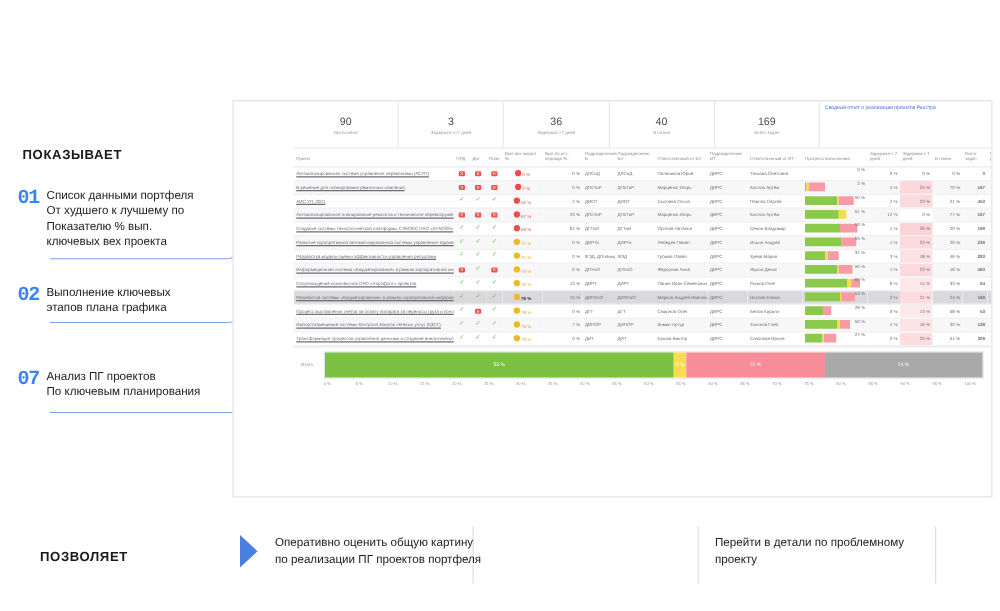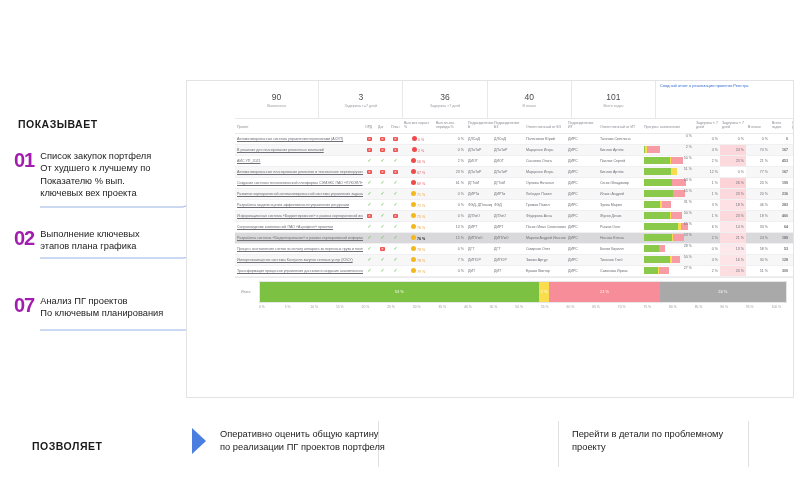--- a/index.html
+++ b/index.html
@@ -21,22 +21,22 @@
   }
 
   
   .rail-head {
     position: absolute; left: 18px; top: 118px;
     font-size: 10.5px; font-weight: bold; color: #1a1a1a;
     letter-spacing: 0.5px;
   }
   .ann { position: absolute; display: flex; gap: 6px; align-items: flex-start; }
   .ann-num {
-    font-size: 20px; font-weight: bold; color: #a21caf;
-    line-height: 1; letter-spacing: -1px; font-family: Liberation Sans, sans-serif;
+    font-size: 16px; font-weight: bold; color: #3b82f6;
+    line-height: 1; letter-spacing: -1px; font-family: Liberation Mono, monospace;
   }
   .ann-txt { font-size: 9.3px; line-height: 1.32; color: #222; }
   #ann1 { left: 14px; top: 150px; width: 170px; }
   #ann2 { left: 14px; top: 228px; width: 170px; }
   #ann3 { left: 14px; top: 295px; width: 170px; }
 
   .rail-allow {
     position: absolute; left: 32px; top: 440px;
     font-size: 10.5px; font-weight: bold; color: #1a1a1a; letter-spacing: 0.5px;
   }
@@ -133,21 +133,21 @@
 <body>
 
 <div id="page">
 
 
   <div class="rail-head">ПОКАЗЫВАЕТ</div>
 
   <div class="ann" id="ann1">
     <span class="ann-num">01</span>
     <span class="ann-txt">
-      <span>Список закупок портфеля</span><br>
+      <span>Список данными портфеля</span><br>
       <span>От худшего к лучшему по</span><br>
       <span>Показателю % вып.</span><br>
       <span>ключевых вех проекта</span>
     </span>
   </div>
 
   <div class="ann" id="ann2">
     <span class="ann-num">02</span>
     <span class="ann-txt">
       <span>Выполнение ключевых</span><br>
@@ -188,21 +188,21 @@
       </div>
       <div class="kpi">
         <div class="kpi-val">36</div>
         <div class="kpi-lab">Задержка &gt;7 дней</div>
       </div>
       <div class="kpi">
         <div class="kpi-val">40</div>
         <div class="kpi-lab">В плане</div>
       </div>
       <div class="kpi">
-        <div class="kpi-val">101</div>
+        <div class="kpi-val">169</div>
         <div class="kpi-lab">Всего задач</div>
       </div>
       <div class="kpi kpi-note">
         <div class="kpi-note-txt">Сводный отчет о реализации проектов Реестра</div>
       </div>
     </div>
 
     <table class="grid">
       <colgroup>
         <col style="width:128px">

